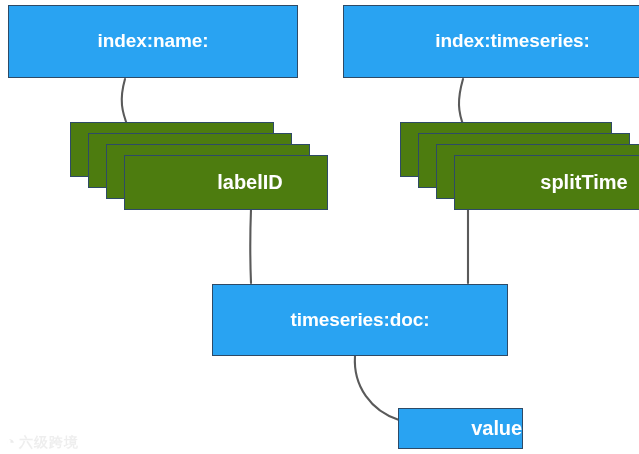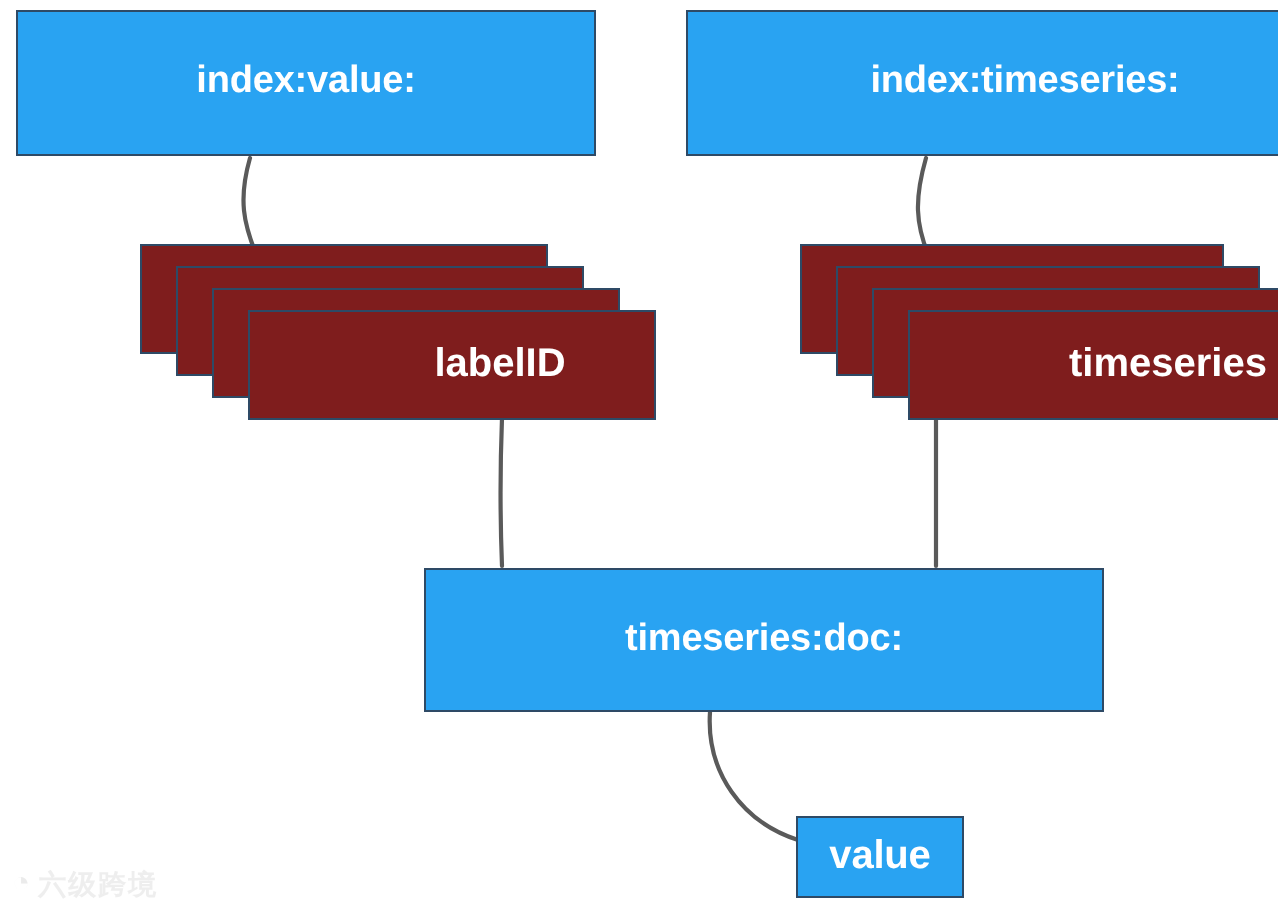--- a/index.html
+++ b/index.html
@@ -44,21 +44,21 @@
   .node .line2 { display: block; }
 
   
   .stack {
     position: absolute;
     z-index: 2;
   }
   .stack .card {
     position: absolute;
     box-sizing: border-box;
-    background: #7f1d1d;
+    background: #4d7c0f;
     border: 1.6px solid #2e4a66;
     padding-left: 48px;
   }
   .stack .card-front {
     color: #ffffff;
     font-weight: bold;
     display: flex;
     align-items: center;
     justify-content: center;
     text-align: center;
@@ -101,21 +101,21 @@
 
     <path d="M 251 209 C 250 235 250 258 251 283" fill="none" stroke="#5a5a5a" stroke-width="2.1" stroke-linecap="round"></path>
 
     <path d="M 468 209 C 468 235 468 258 468 283" fill="none" stroke="#5a5a5a" stroke-width="2.1" stroke-linecap="round"></path>
 
     <path d="M 355 356 C 353 386 371 411 399 420" fill="none" stroke="#5a5a5a" stroke-width="2.1" stroke-linecap="round"></path>
   </svg>
 
   <div class="node" style="left:8px; top:5px; width:290px; height:73px; font-size:19px;">
     <div>
-      <span class="line1">index:value:</span>
+      <span class="line1">index:name:</span>
     </div>
   </div>
 
   <div class="node" style="left:343px; top:5px; width:339px; height:73px; font-size:19px;">
     <div>
       <span class="line1">index:timeseries:</span>
     </div>
   </div>
 
   <div class="stack" style="left:70px; top:122px; width:240px; height:90px;">
@@ -125,31 +125,31 @@
     <div class="card card-front" style="left:54px; top:33px; width:204px; height:55px; font-size:20px;">
       <span>labelID</span>
     </div>
   </div>
 
   <div class="stack" style="left:400px; top:122px; width:250px; height:90px;">
     <div class="card" style="left:0px; top:0px; width:212px; height:55px;"></div>
     <div class="card" style="left:18px; top:11px; width:212px; height:55px;"></div>
     <div class="card" style="left:36px; top:22px; width:212px; height:55px;"></div>
     <div class="card card-front" style="left:54px; top:33px; width:212px; height:55px; font-size:20px;">
-      <span>timeseries</span>
+      <span>splitTime</span>
     </div>
   </div>
 
-  <div class="node" style="left:212px; top:284px; width:340px; height:72px; font-size:19px;">
+  <div class="node" style="left:212px; top:284px; width:296px; height:72px; font-size:19px;">
     <div>
       <span class="line1">timeseries:doc:</span>
     </div>
   </div>
 
-  <div class="node" style="left:398px; top:408px; width:84px; height:41px; font-size:20px;">
+  <div class="node" style="left:398px; top:408px; width:125px; height:41px; font-size:20px;justify-content:flex-end;">
     <span>value</span>
   </div>
 
   <div class="watermark">
     <span class="wm-mark">◔</span>
     <span class="wm-text">六级跨境</span>
   </div>
 
 </div>
 

